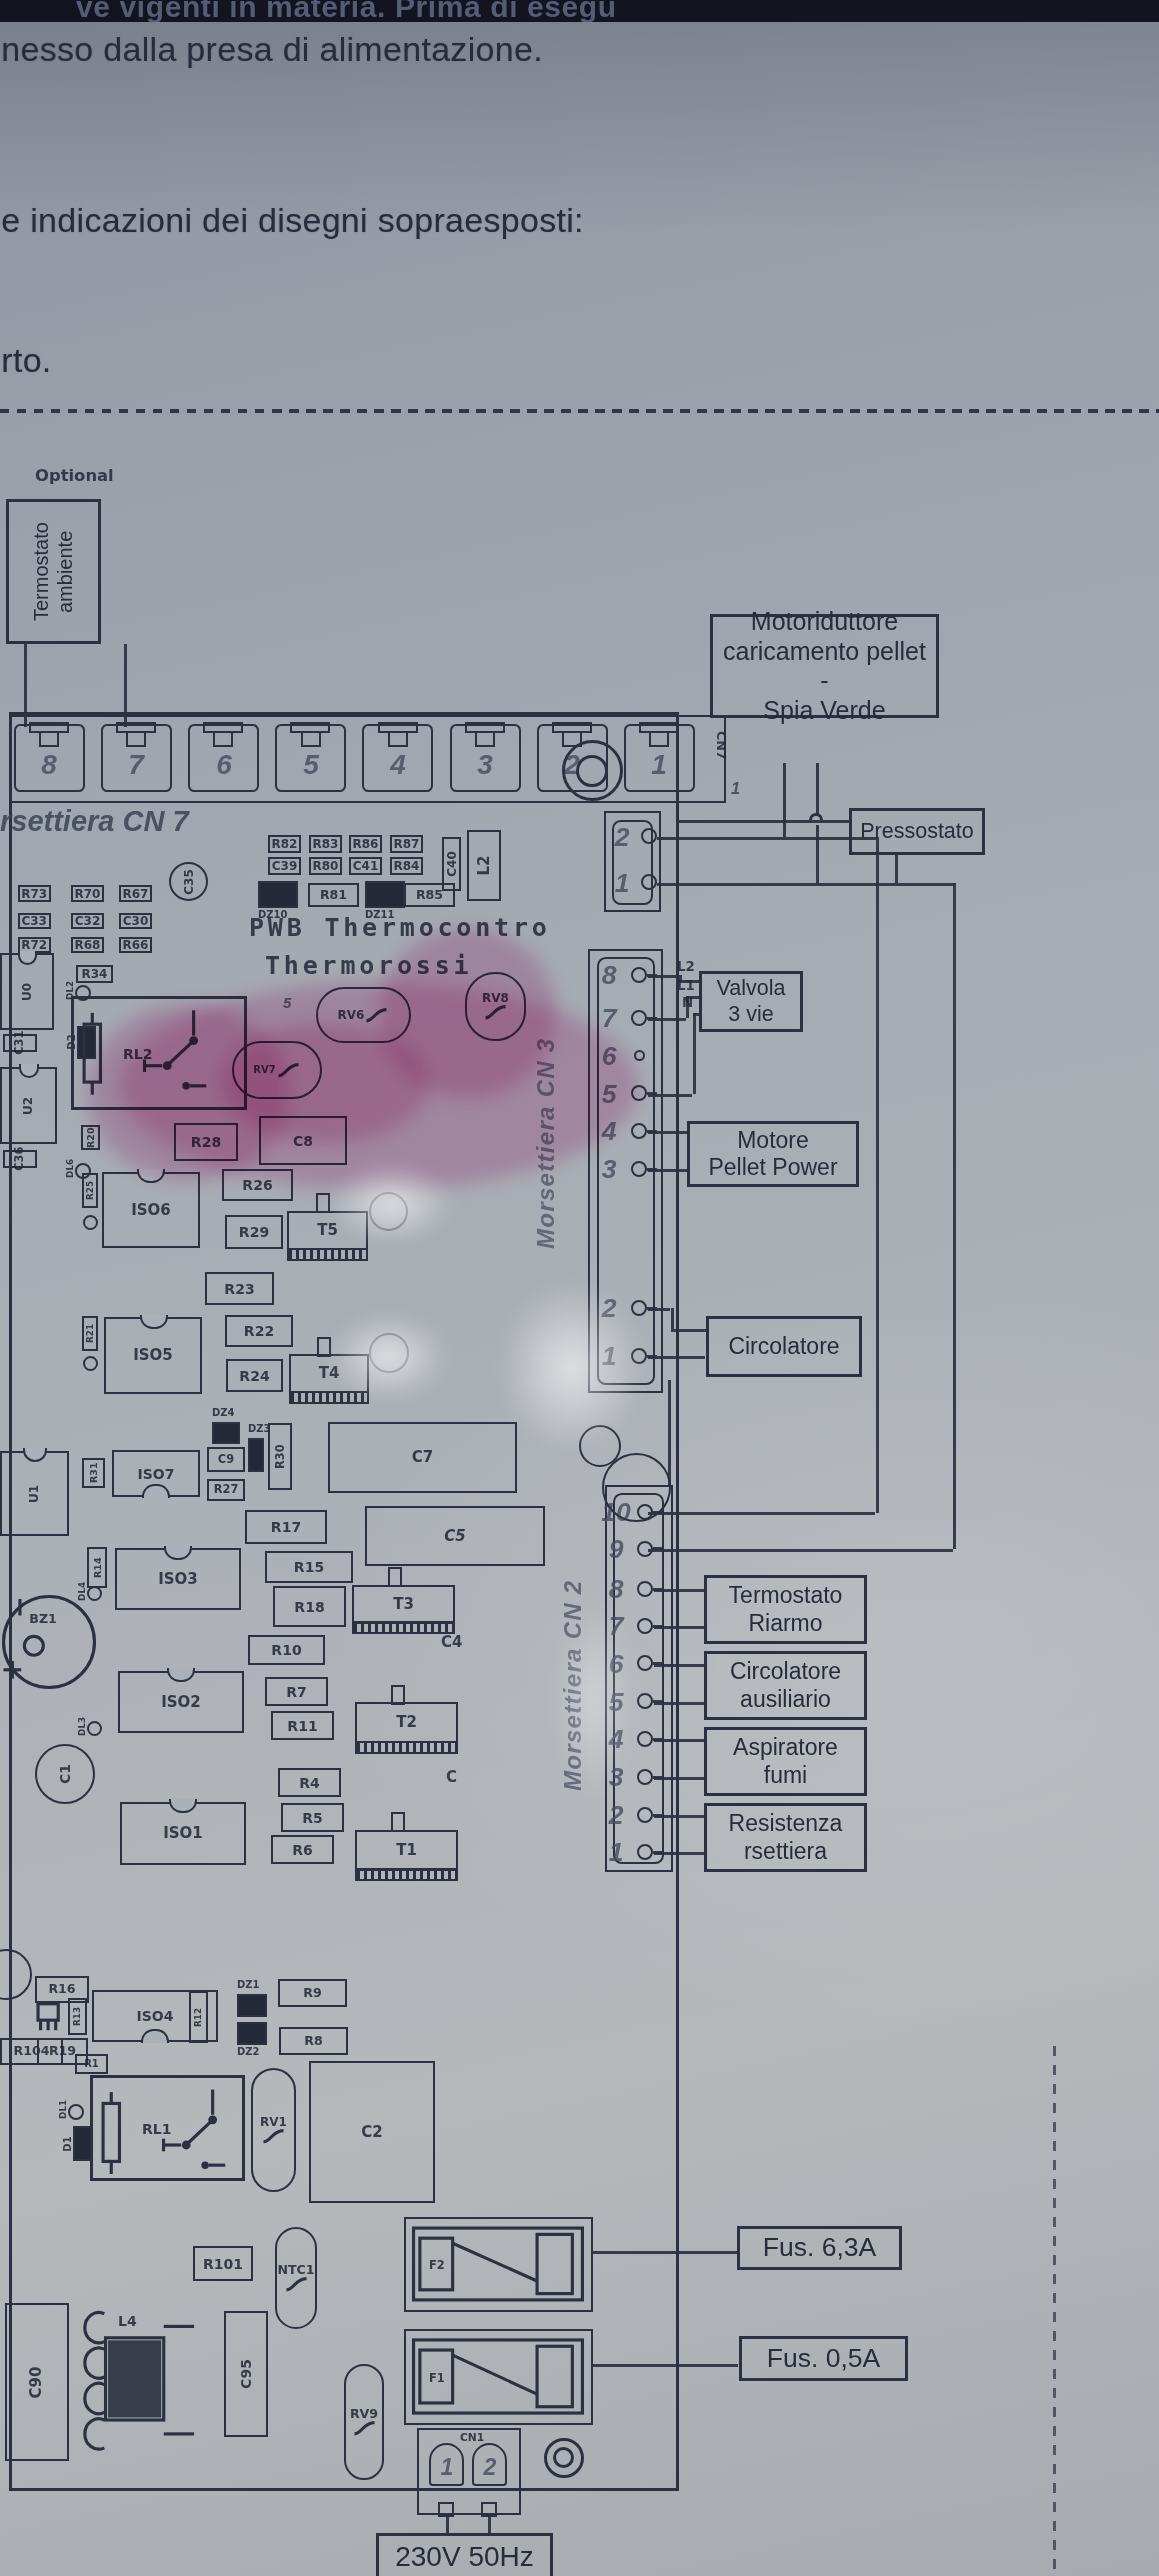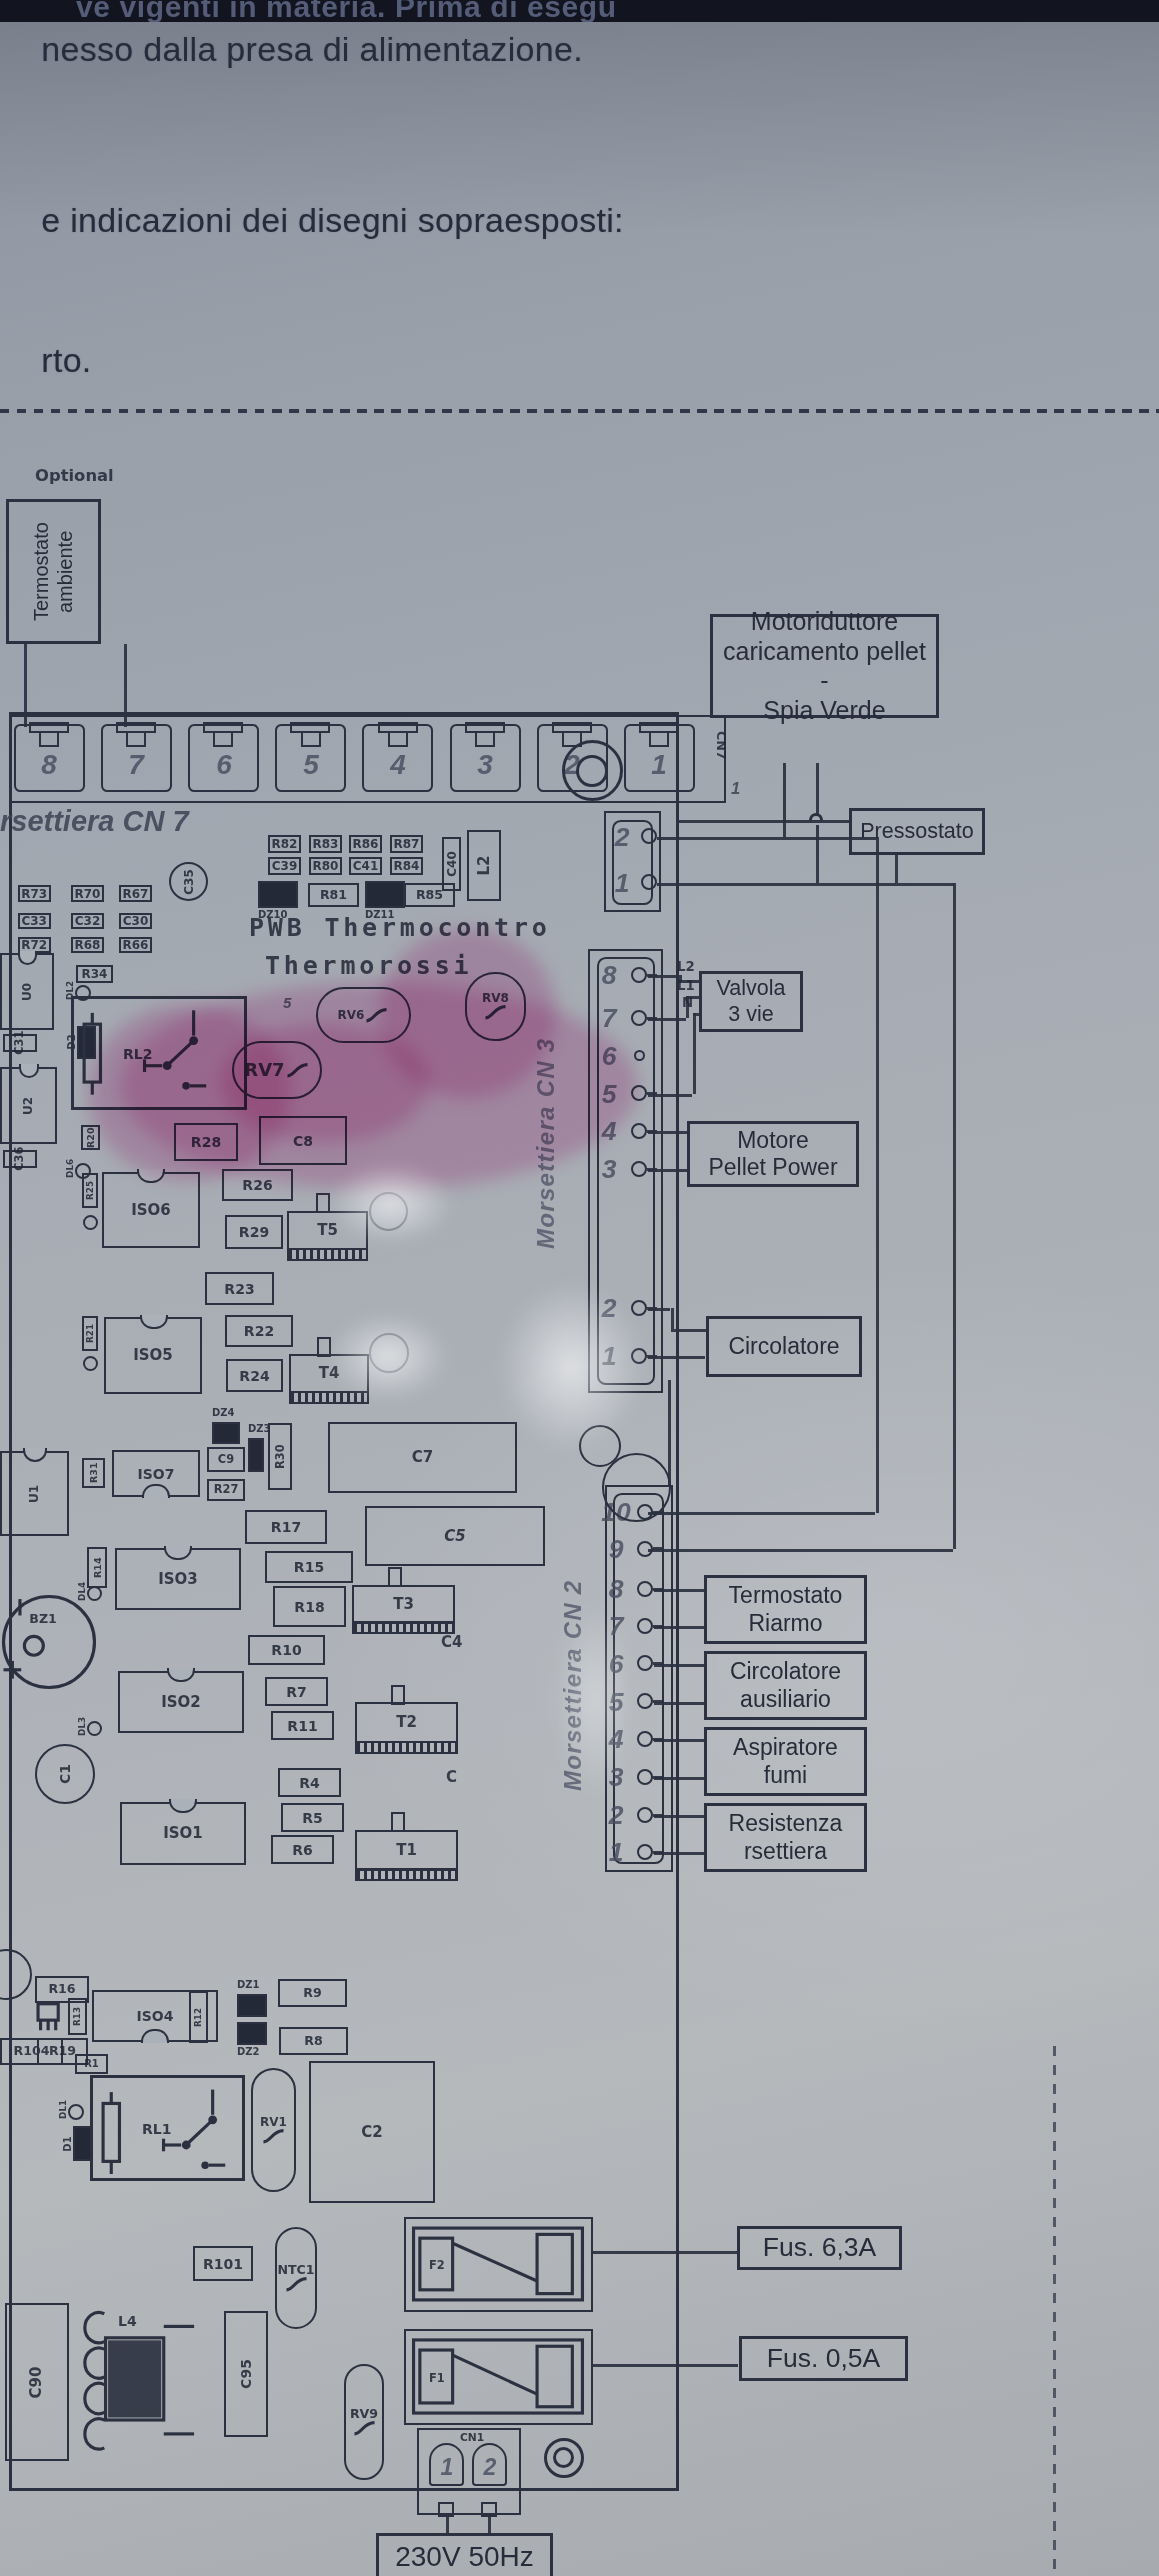--- a/index.html
+++ b/index.html
@@ -8,21 +8,21 @@
   html,body{margin:0;padding:0;background:#666;}
   .page{position:relative;width:1159px;height:2576px;overflow:hidden;
     font-family:"Liberation Sans",sans-serif;
     background:
       linear-gradient(180deg, rgba(30,34,48,.20), rgba(30,34,48,0) 9%),
       radial-gradient(947px 631px at 78% 64%, rgba(255,255,255,.12), rgba(255,255,255,0) 62%),
       linear-gradient(168deg,#8d94a0 0%, #99a0aa 16%, #a5abb3 38%, #aeb2b8 60%, #b5b9bc 78%, #a7abb0 100%);
   }
   .topband{position:absolute;left:0;top:0;width:1159px;height:21.5px;background:#12151f;overflow:hidden;}
   .topband span{position:absolute;left:76px;top:-10px;font-size:30px;font-weight:bold;color:#545c78;letter-spacing:0.6px;white-space:nowrap;}
-  .ptext{position:absolute;color:#272c3c;font-size:34px;letter-spacing:0.3px;text-shadow:0 0 1.3px rgba(40,46,64,.35);white-space:nowrap;margin-left:40px;}
+  .ptext{position:absolute;color:#272c3c;font-size:34px;letter-spacing:0.3px;text-shadow:0 0 1.3px rgba(40,46,64,.35);white-space:nowrap;}
   .dashline{position:absolute;left:0;top:409px;width:1159px;height:4.4px;
     background:repeating-linear-gradient(90deg,#313748 0 9.5px, rgba(0,0,0,0) 9.5px 17px);}
   .vdash{position:absolute;left:1053px;top:2046px;width:3.2px;height:530px;opacity:.8;
     background:repeating-linear-gradient(180deg,#3a4050 0 10px, rgba(0,0,0,0) 10px 19px);}
   #diagram{position:absolute;left:0;top:0;width:1159px;height:2576px;}
   .comp{position:absolute;border:2.5px solid var(--ink);box-sizing:border-box;color:#20263400;
     display:flex;align-items:center;justify-content:center;}
   .lab{color:#202634;font-family:"DejaVu Sans",sans-serif;font-weight:bold;opacity:.85;line-height:1;}
   .wire{position:absolute;background:var(--ink);opacity:.92;}
   .callout{position:absolute;border:3.2px solid var(--ink);box-sizing:border-box;display:flex;flex-direction:column;
@@ -361,21 +361,21 @@
           <line x1="188" y1="68" x2="152" y2="102" stroke="#2b3140" stroke-width="5" fill="none"></line>
           <circle cx="148" cy="106" r="7" fill="#2b3140"></circle>
           <line x1="112" y1="106" x2="140" y2="106" stroke="#2b3140" stroke-width="5" fill="none"></line>
           <line x1="112" y1="96" x2="112" y2="116" stroke="#2b3140" stroke-width="5" fill="none"></line>
           <circle cx="178" cy="138" r="6" fill="#2b3140"></circle>
           <line x1="184" y1="138" x2="210" y2="138" stroke="#2b3140" stroke-width="5" fill="none"></line>
         </svg>
         <span class="lab" style="font-size: 14px; position: absolute; left: 49px; top: 48px;">RL2</span>
       </div>
       <div class="comp" style="left: 232px; top: 1041px; width: 90px; height: 58px; border-radius: 29px; flex-direction: row;">
-        <span class="lab" style="font-size: 18px;">RV7</span>
+        <span class="lab" style="font-size: 10px;">RV7</span>
         <svg width="25" height="16.4" viewBox="0 0 40 26">
           <path d="M4 22 C16 22 18 4 36 4" stroke="#2b3140" stroke-width="5" fill="none"></path>
         </svg>
       </div>
       <div class="comp" style="left: 316px; top: 987px; width: 95px; height: 56px; border-radius: 28px; flex-direction: row;">
         <span class="lab" style="font-size: 12px;">RV6</span>
         <svg width="25" height="16.4" viewBox="0 0 40 26">
           <path d="M4 22 C16 22 18 4 36 4" stroke="#2b3140" stroke-width="5" fill="none"></path>
         </svg>
       </div>

